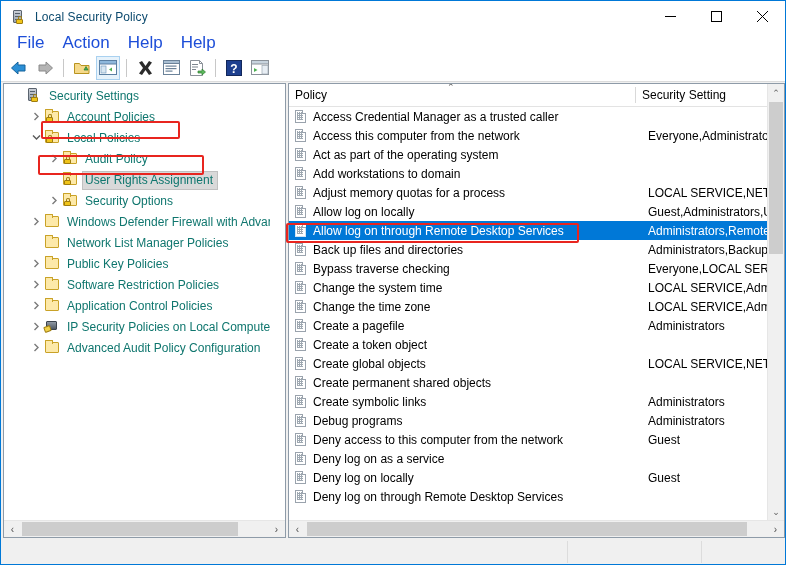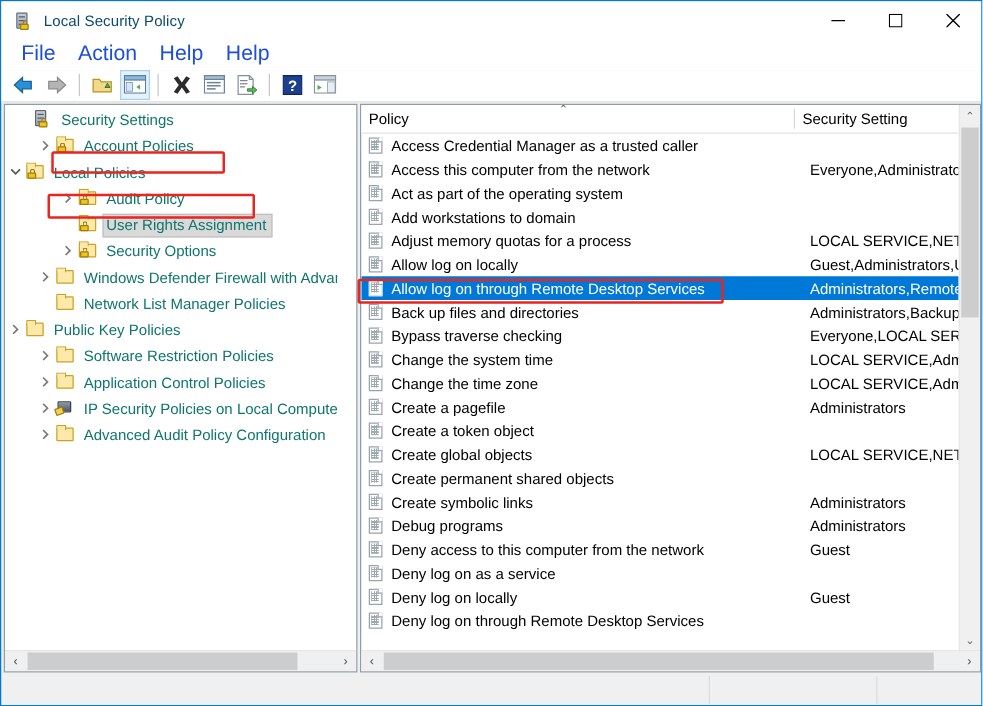--- a/index.html
+++ b/index.html
@@ -385,21 +385,21 @@
             </span>
             <span class="ticon">
               <span class="ico-folder"></span>
               <span class="ico-lock">
                 <span class="shackle"></span>
                 <span class="body"></span>
               </span>
             </span>
             <span class="tlabel-bg">Account Policies</span>
           </div>
-          <div class="trow" style="">
+          <div class="trow" style="padding-left: 24px;">
             <span class="twist">
               <svg width="9" height="9" viewBox="0 0 9 9">
                 <path d="M1 2.5 L4.5 6 L8 2.5" fill="none" stroke="#5a5a5a" stroke-width="1.4"></path>
               </svg>
             </span>
             <span class="ticon">
               <span class="ico-folder"></span>
               <span class="ico-lock">
                 <span class="shackle"></span>
                 <span class="body"></span>
@@ -459,21 +459,21 @@
             </span>
             <span class="tlabel-bg">Windows Defender Firewall with Advanced S</span>
           </div>
           <div class="trow" style="padding-left: 24px;">
             <span class="twist"></span>
             <span class="ticon">
               <span class="ico-folder"></span>
             </span>
             <span class="tlabel-bg">Network List Manager Policies</span>
           </div>
-          <div class="trow" style="">
+          <div class="trow" style="padding-left: 24px;">
             <span class="twist">
               <svg width="9" height="9" viewBox="0 0 9 9">
                 <path d="M2.5 1 L6 4.5 L2.5 8" fill="none" stroke="#7a7a7a" stroke-width="1.4"></path>
               </svg>
             </span>
             <span class="ticon">
               <span class="ico-folder"></span>
             </span>
             <span class="tlabel-bg">Public Key Policies</span>
           </div>

